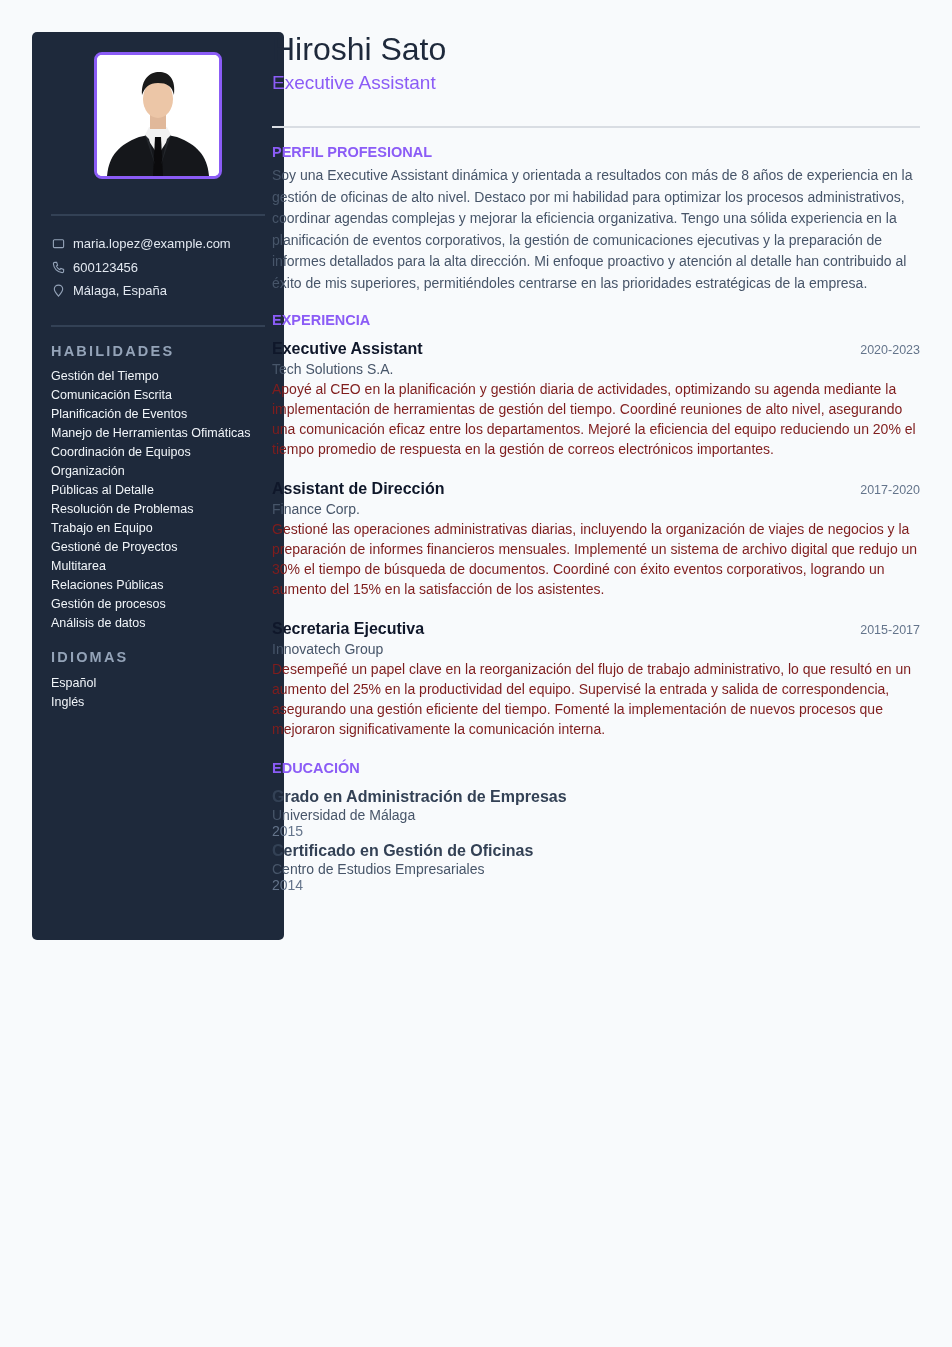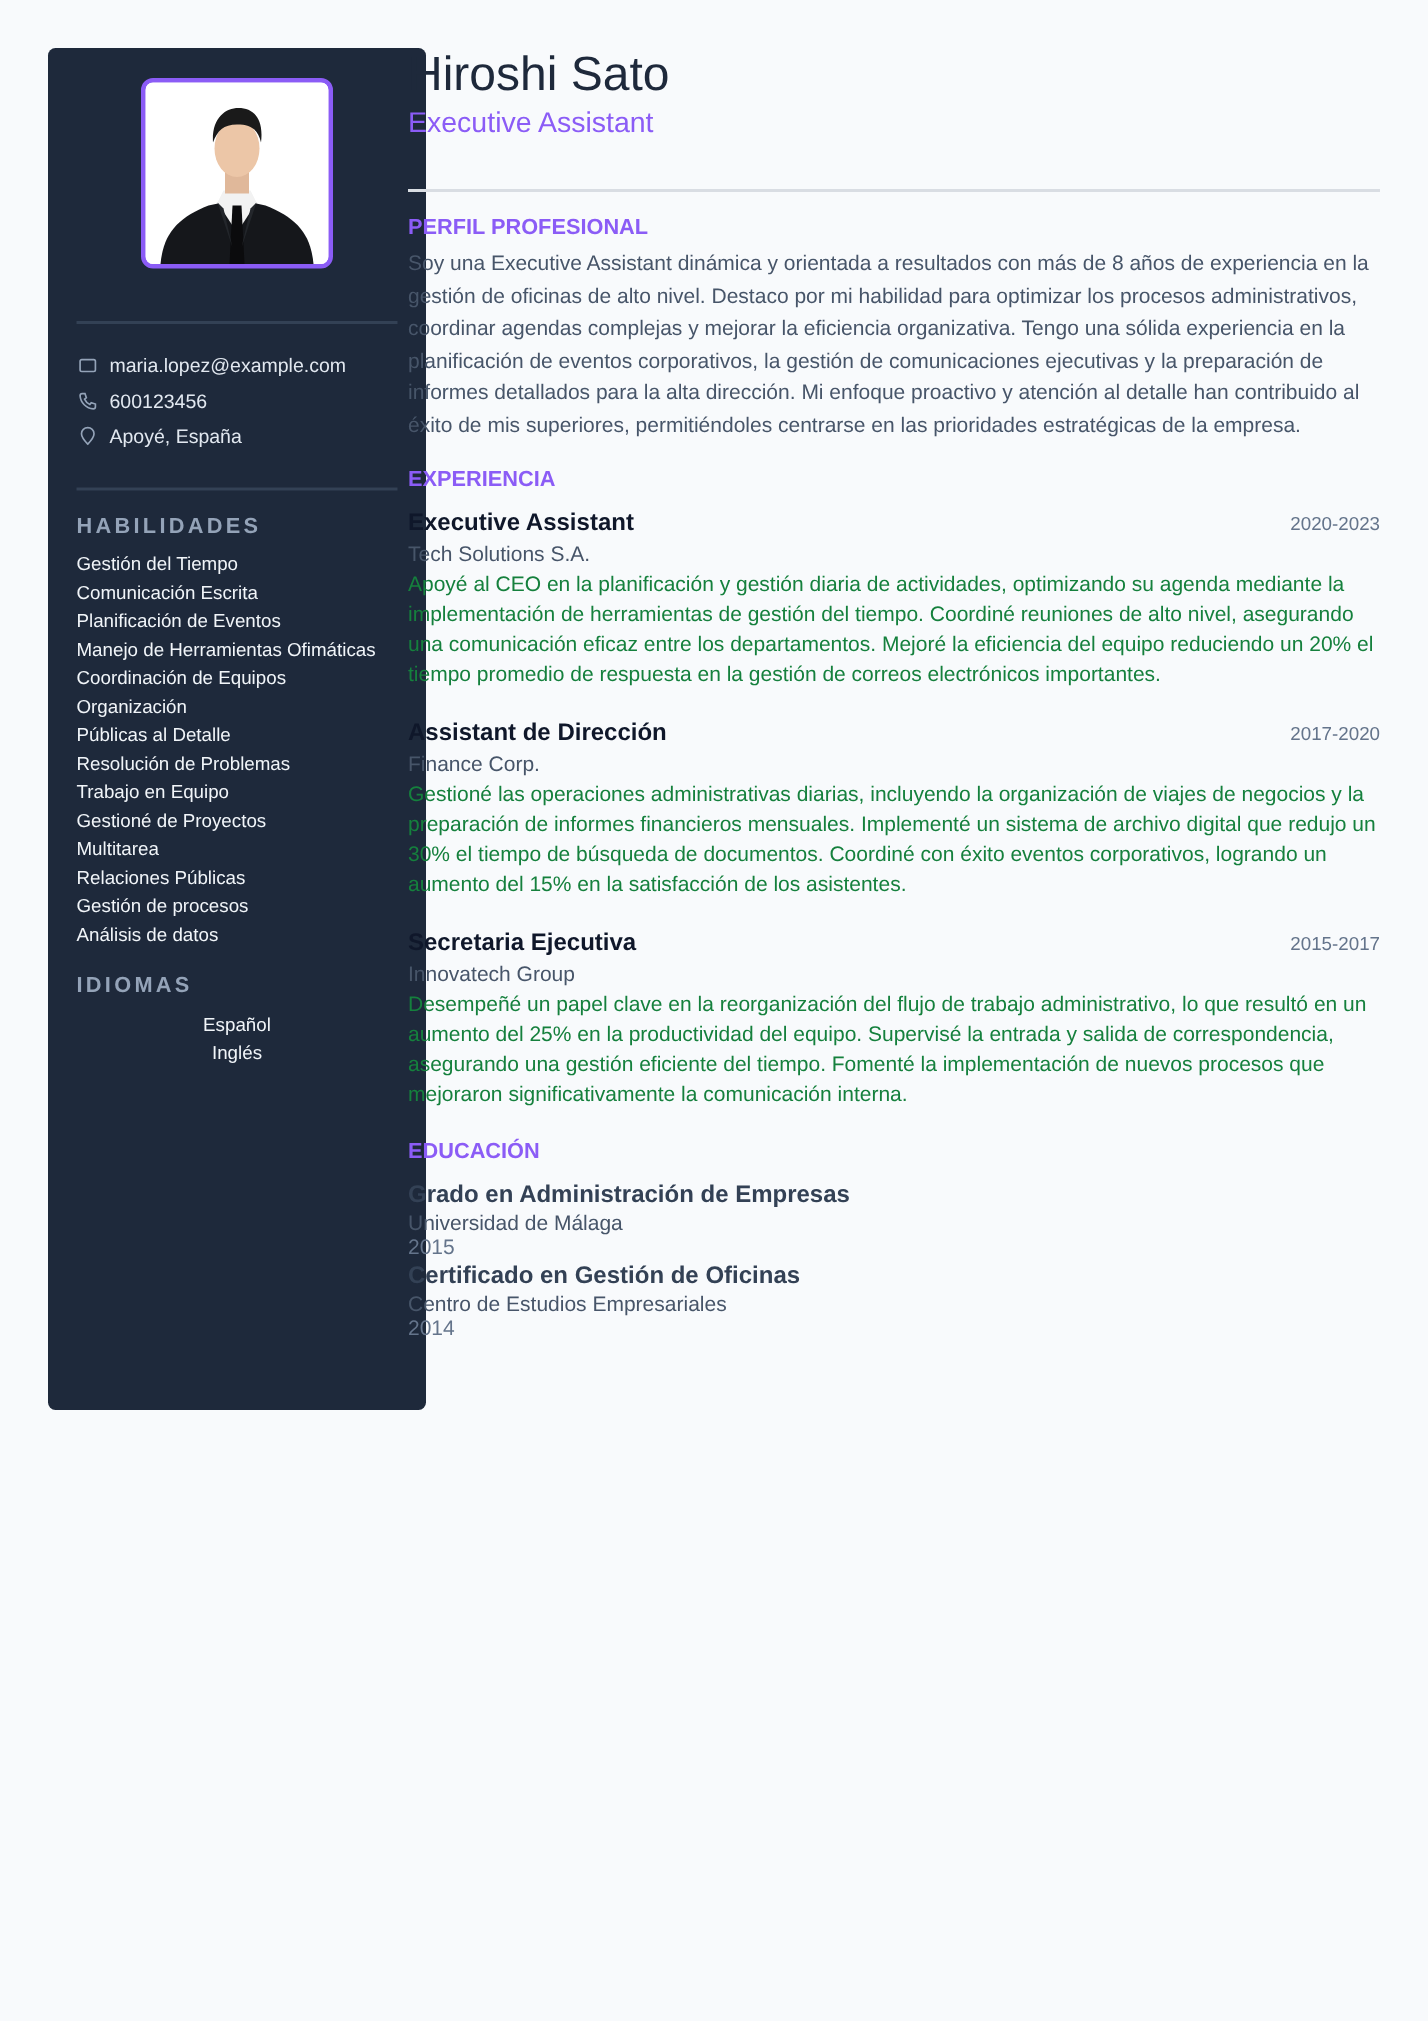--- a/index.html
+++ b/index.html
@@ -70,21 +70,21 @@
   }
   .skills-title { margin-top: 16px; }
   .skill-list { margin-top: 8px; list-style: none; }
   .skill-list li {
     font-size: 12.5px;
     line-height: 13px;
     color: #f1f5f9;
     padding: 3px 0;
   }
   .lang-title { margin-top: 16px; }
-  .lang-list { margin-top: 9px; list-style: none; text-align: center; }
+  .lang-list { margin-top: 9px; list-style: none; }
   .lang-list li {
     font-size: 12.5px;
     line-height: 13px;
     color: #f1f5f9;
     padding: 3px 0;
   }
 
   .main {
     position: absolute;
     left: 272px;
@@ -141,21 +141,21 @@
     color: #64748b;
   }
   .job-company {
     font-size: 14px;
     color: #475569;
     line-height: 20px;
   }
   .job-desc {
     font-size: 14px;
     line-height: 20px;
-    color: #15803d;
+    color: #7f1d1d;
   }
   .edu-title { margin-top: 20px; }
   .edu { margin-top: 10px; }
   .edu + .edu { margin-top: 2px; }
   .edu-degree {
     font-size: 16px;
     font-weight: bold;
     color: #334155;
     line-height: 20px;
   }
@@ -215,21 +215,21 @@
             </svg>
         </span>
         <span>600123456</span>
       </div>
       <div class="contact-item">
         <span class="ic">
           <svg viewBox="0 0 14 14" fill="none" stroke="#94a3b8" stroke-width="1.2">
               <path d="M7 13 C4 9.8 2.5 7.5 2.5 5.5 C2.5 3 4.5 1.2 7 1.2 C9.5 1.2 11.5 3 11.5 5.5 C11.5 7.5 10 9.8 7 13 Z"></path>
             </svg>
         </span>
-        <span>Apoyé, España</span>
+        <span>Málaga, España</span>
       </div>
     </div>
 
     <div class="divider d2"></div>
 
     <h3 class="section-title skills-title">HABILIDADES</h3>
     <ul class="skill-list">
       <li>Gestión del Tiempo</li>
       <li>Comunicación Escrita</li>
       <li>Planificación de Eventos</li>

